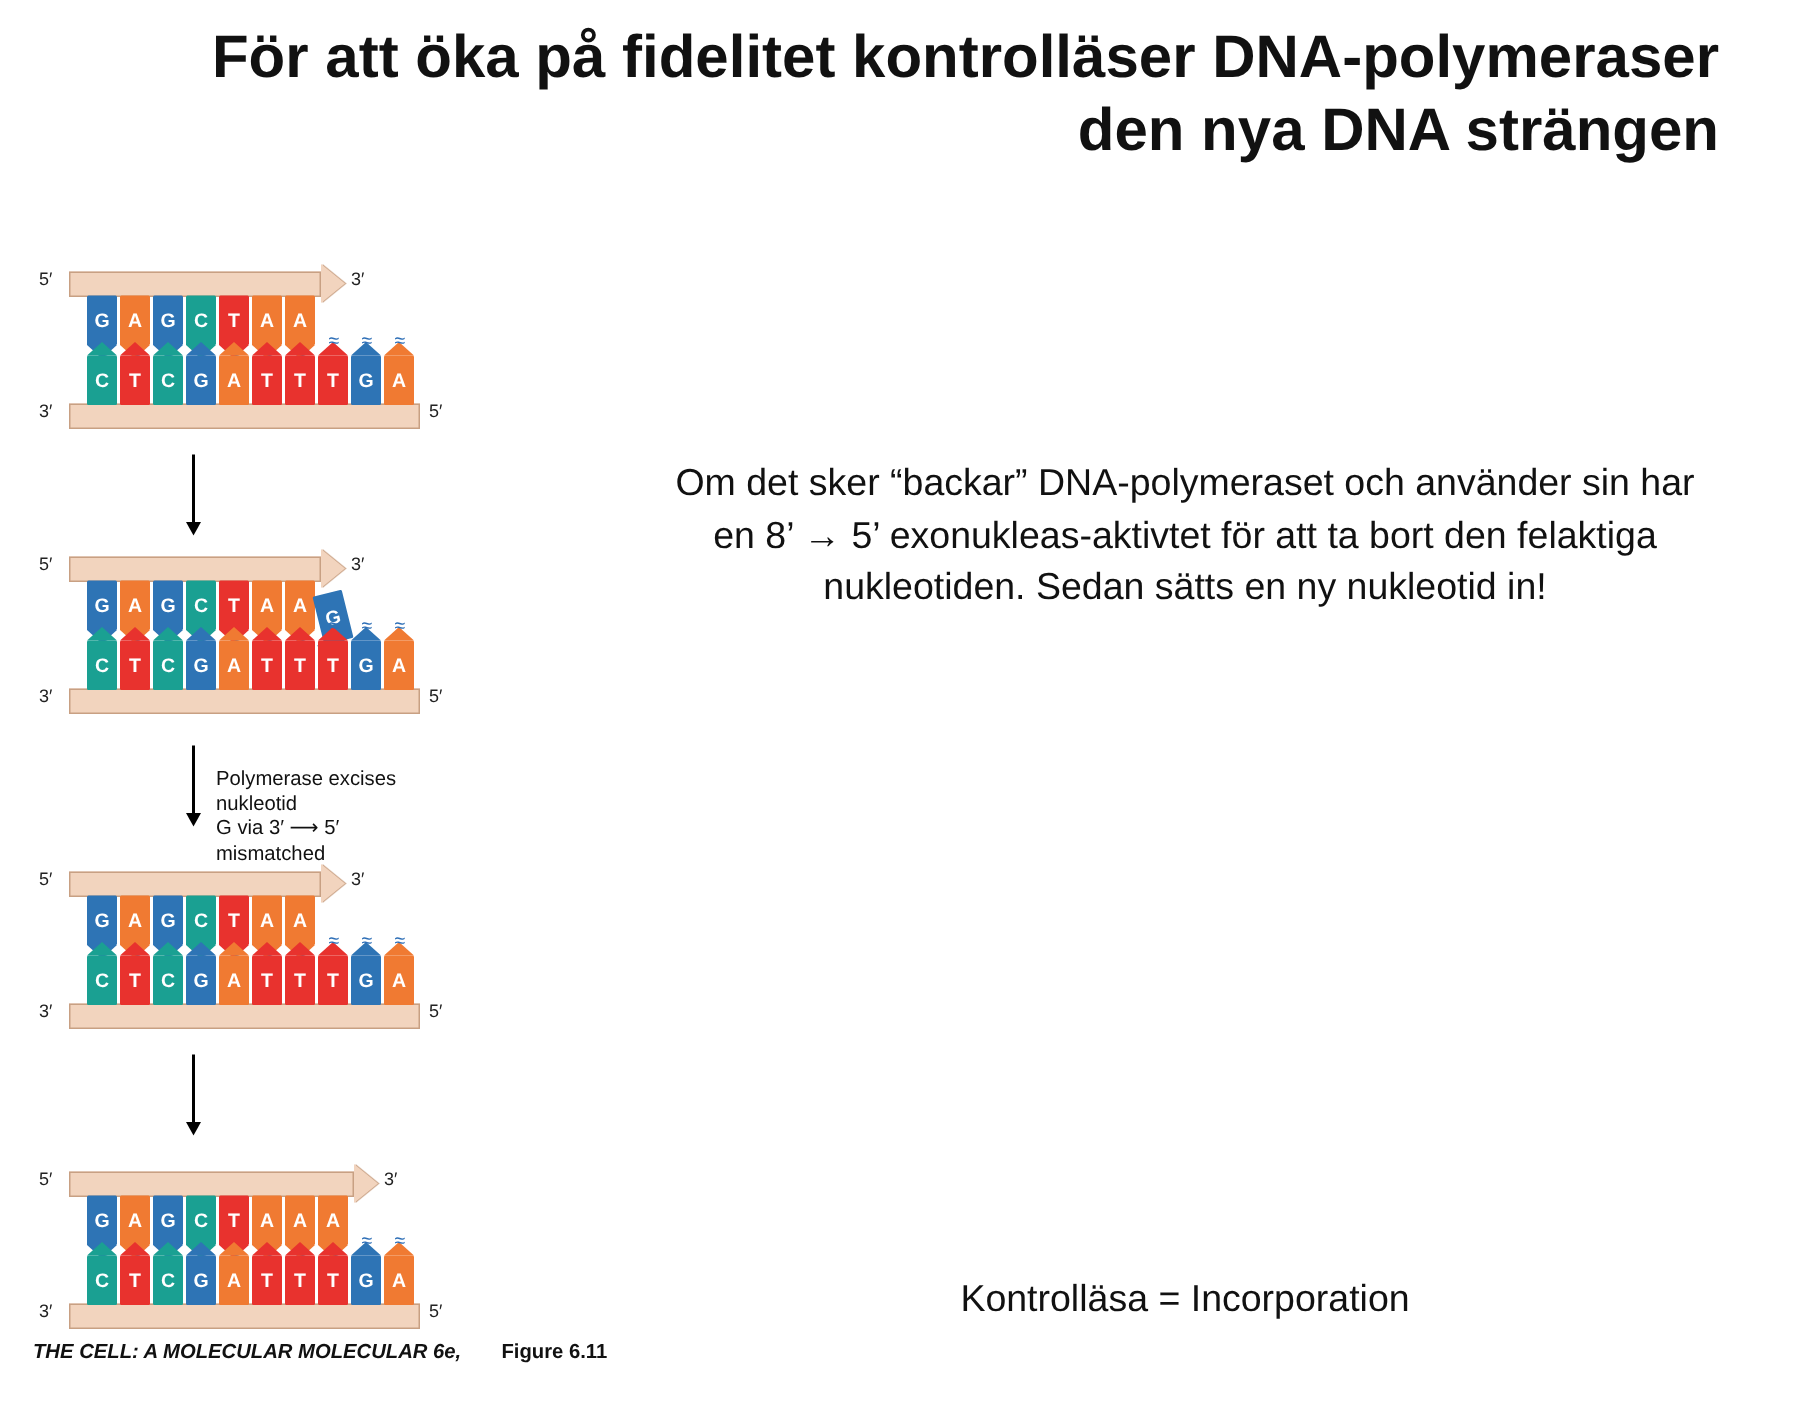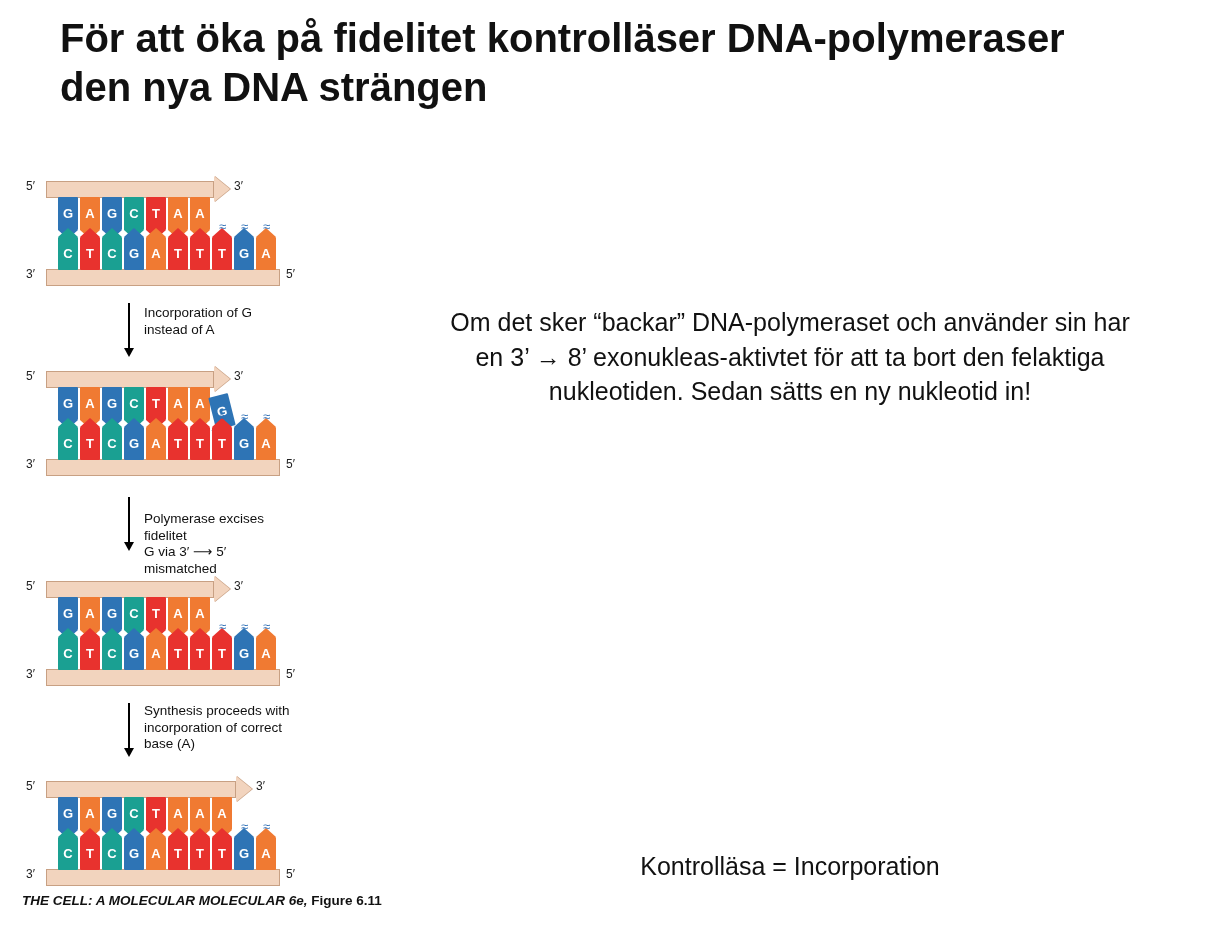--- a/index.html
+++ b/index.html
@@ -15,21 +15,21 @@
     overflow: hidden;
     position: relative;
   }
 
   
   #slide-title {
     position: absolute;
     left: 60px;
     top: 14px;
     width: 1086px;
-    text-align: left;
+    text-align: right;
     font-size: 40px;
     line-height: 1.22;
     font-weight: 700;
     color: #111111;
   }
 
   
   #body-text {
     position: absolute;
     left: 440px;
@@ -167,20 +167,21 @@
     line-height: 1.3;
     color: #111;
   }
   #figure-credit .credit-main {
     font-weight: 700;
     font-style: italic;
   }
   #figure-credit .credit-fig {
     font-weight: 700;
     font-style: normal;
+    margin-left: 23px;
   }
   #figure-credit .credit-sub {
     font-size: 11.5px;
     font-weight: normal;
     font-style: normal;
     color: #222;
   }
 </style>
 </head>
 <body>
@@ -398,41 +399,32 @@
       <div class="base bottom" style="background: rgb(232, 50, 46); left: 192px; top: 62px;">T</div>
       <div class="base-pointer" style="left: 192px; top: 53px; border-bottom: 9px solid rgb(232, 50, 46);"></div>
       <div class="base bottom" style="background: rgb(46, 116, 181); left: 214px; top: 62px;">G</div>
       <div class="base-pointer" style="left: 214px; top: 53px; border-bottom: 9px solid rgb(46, 116, 181);"></div>
       <div class="zig" style="left: 214px; top: 46px;">≈</div>
       <div class="base bottom" style="background: rgb(240, 122, 50); left: 236px; top: 62px;">A</div>
       <div class="base-pointer" style="left: 236px; top: 53px; border-bottom: 9px solid rgb(240, 122, 50);"></div>
       <div class="zig" style="left: 236px; top: 46px;">≈</div>
     </div>
     <div class="step-arrow" style="left: 108px; top: 128px; height: 46px;"></div>
-    <div class="step-caption" style="left: 124px; top: 130px;">
-      <div>Incorporation of G</div>
-      <div>instead of A</div>
-    </div>
     <div class="step-arrow" style="left: 108px; top: 322px; height: 46px;"></div>
     <div class="step-caption" style="left: 124px; top: 336px;">
       <div>Polymerase excises</div>
-      <div>fidelitet</div>
+      <div>nukleotid</div>
       <div>G via 3′ ⟶ 5′</div>
       <div>mismatched</div>
     </div>
     <div class="step-arrow" style="left: 108px; top: 528px; height: 46px;"></div>
-    <div class="step-caption" style="left: 124px; top: 528px;">
-      <div>Synthesis proceeds with</div>
-      <div>incorporation of correct</div>
-      <div>base (A)</div>
-    </div>
   </div>
 
 <div id="figure-credit">
   <span class="credit-main">THE CELL: A MOLECULAR MOLECULAR 6e,</span>
   <span class="credit-fig">Figure 6.11</span>
 </div>
 
 <div id="body-text">
-  <div class="para">Om det sker “backar” DNA-polymeraset och använder sin har en 3’ → 8’ exonukleas-aktivtet för att ta bort den felaktiga nukleotiden. Sedan sätts en ny nukleotid in!</div>
+  <div class="para">Om det sker “backar” DNA-polymeraset och använder sin har en 8’ → 5’ exonukleas-aktivtet för att ta bort den felaktiga nukleotiden. Sedan sätts en ny nukleotid in!</div>
 </div>
 
 <div id="footnote-text">Kontrolläsa = Incorporation</div>
 
 </body></html>

